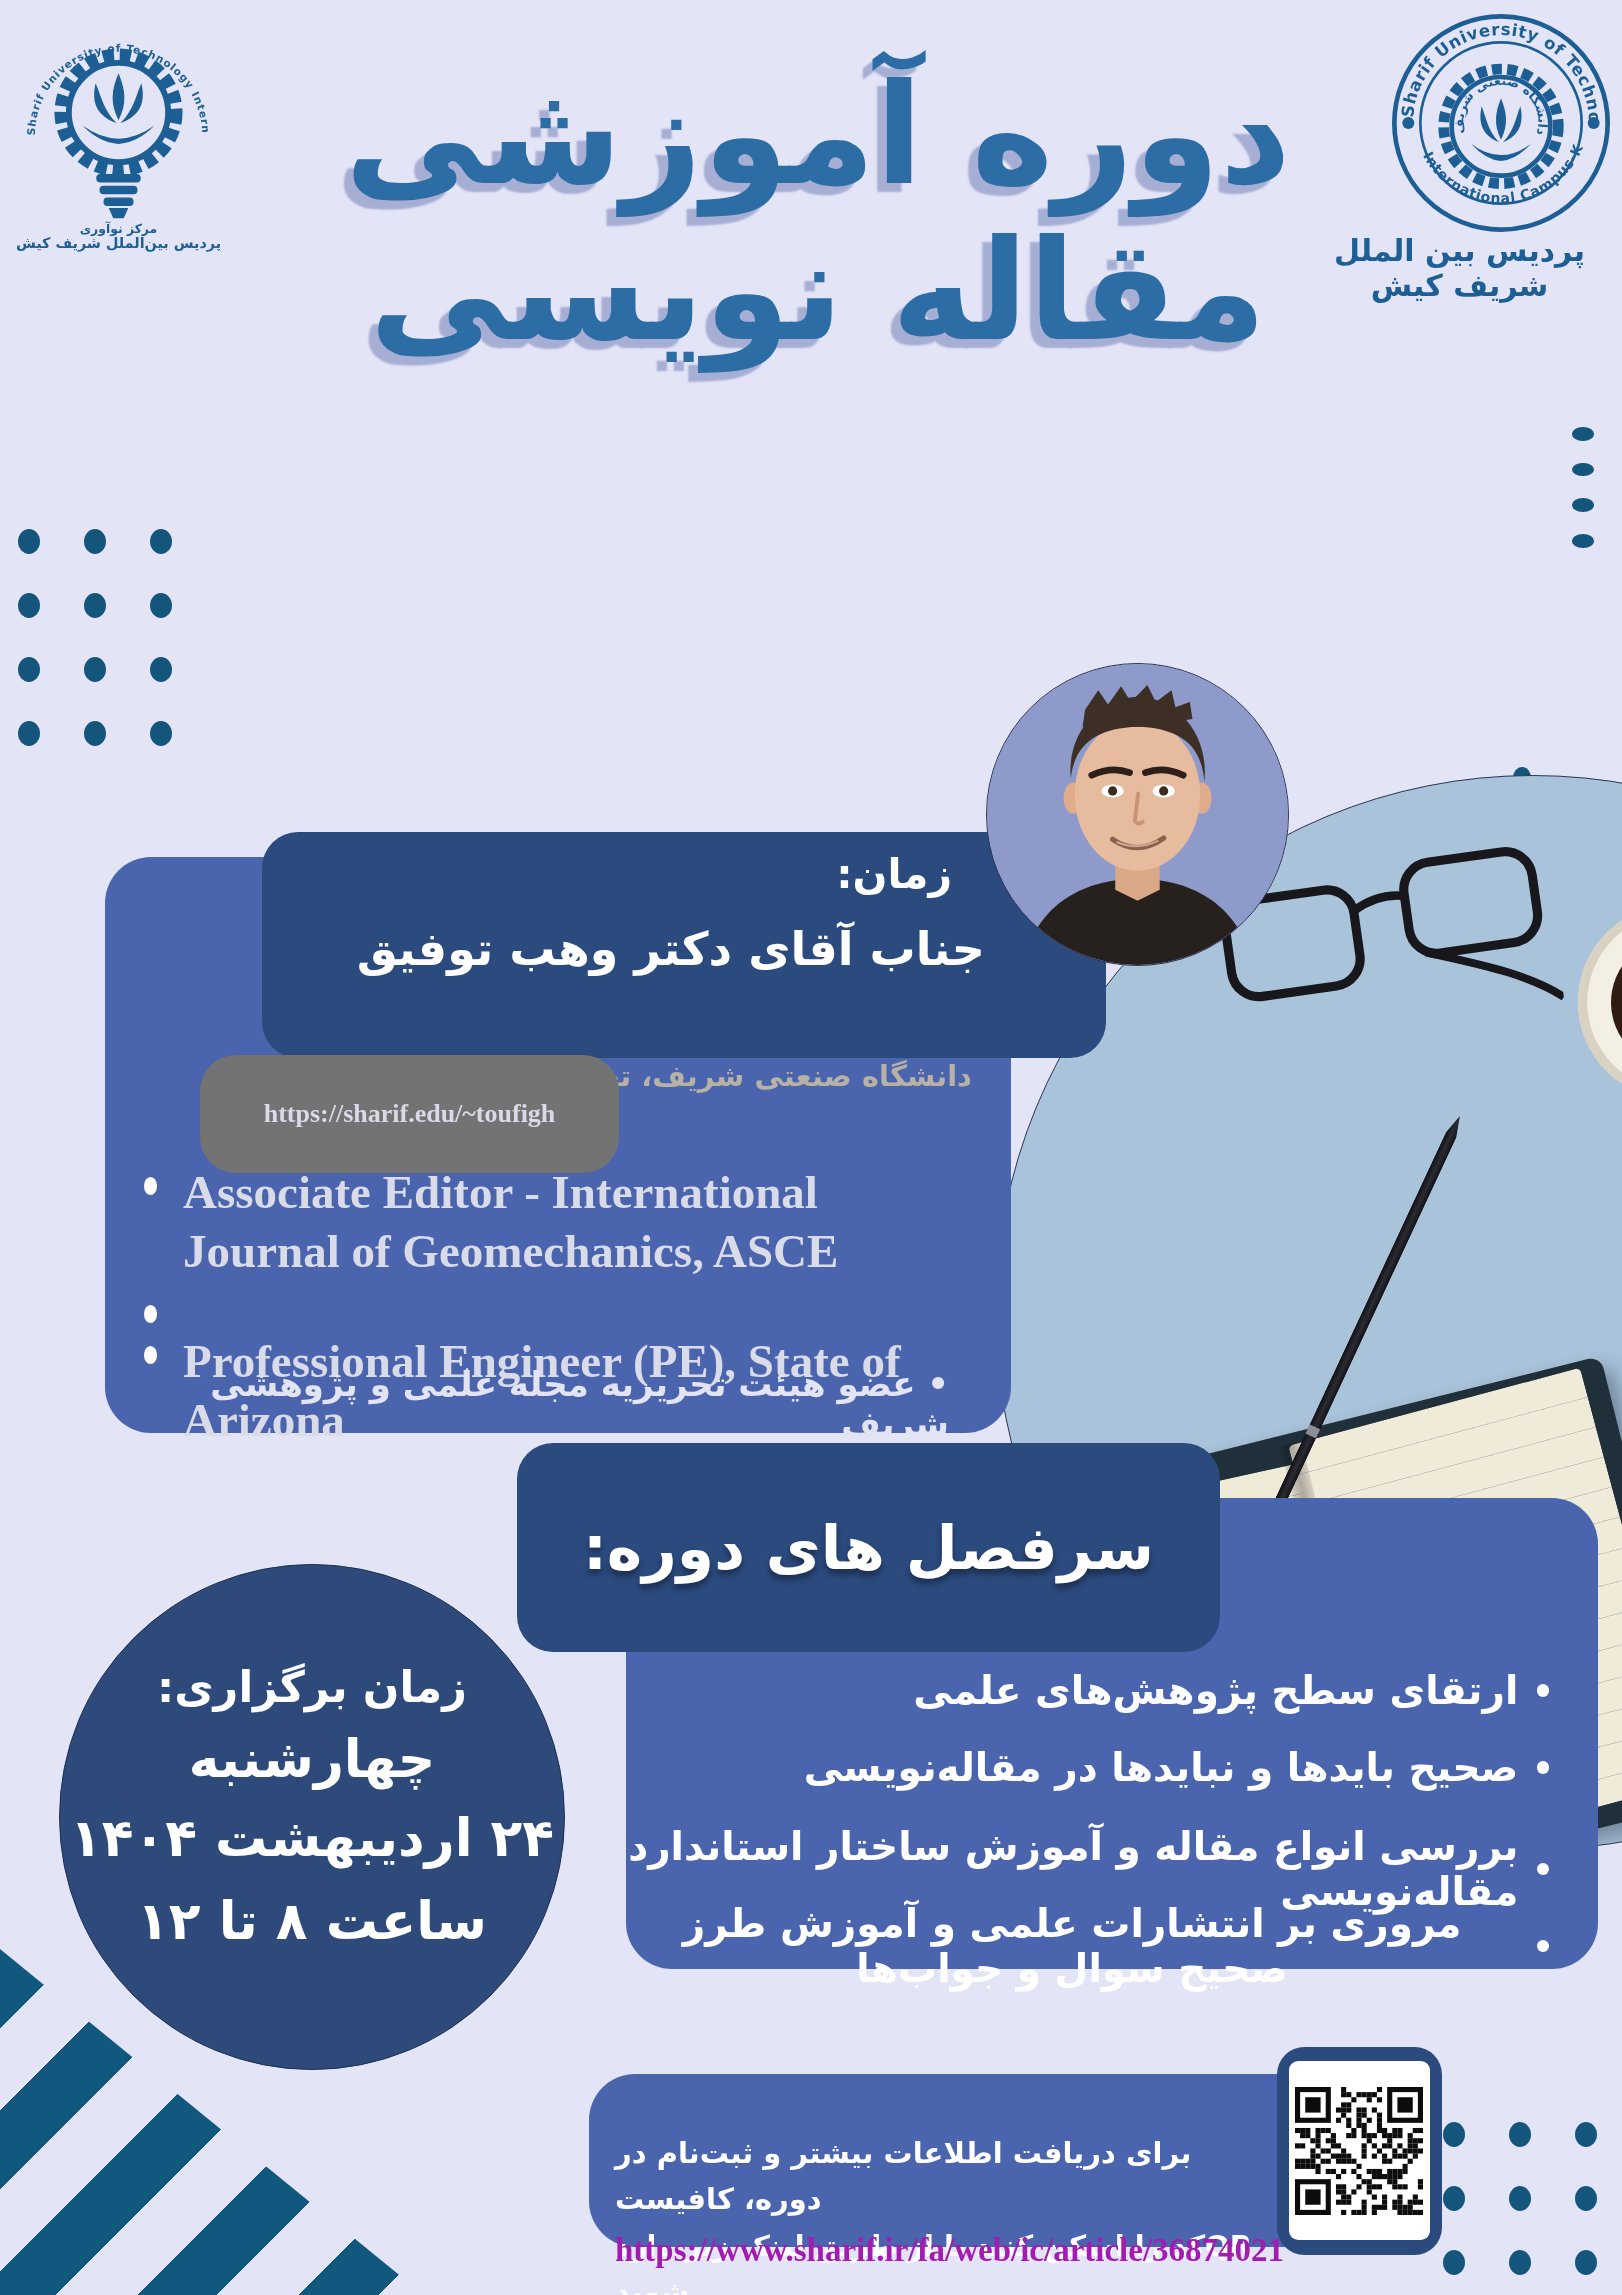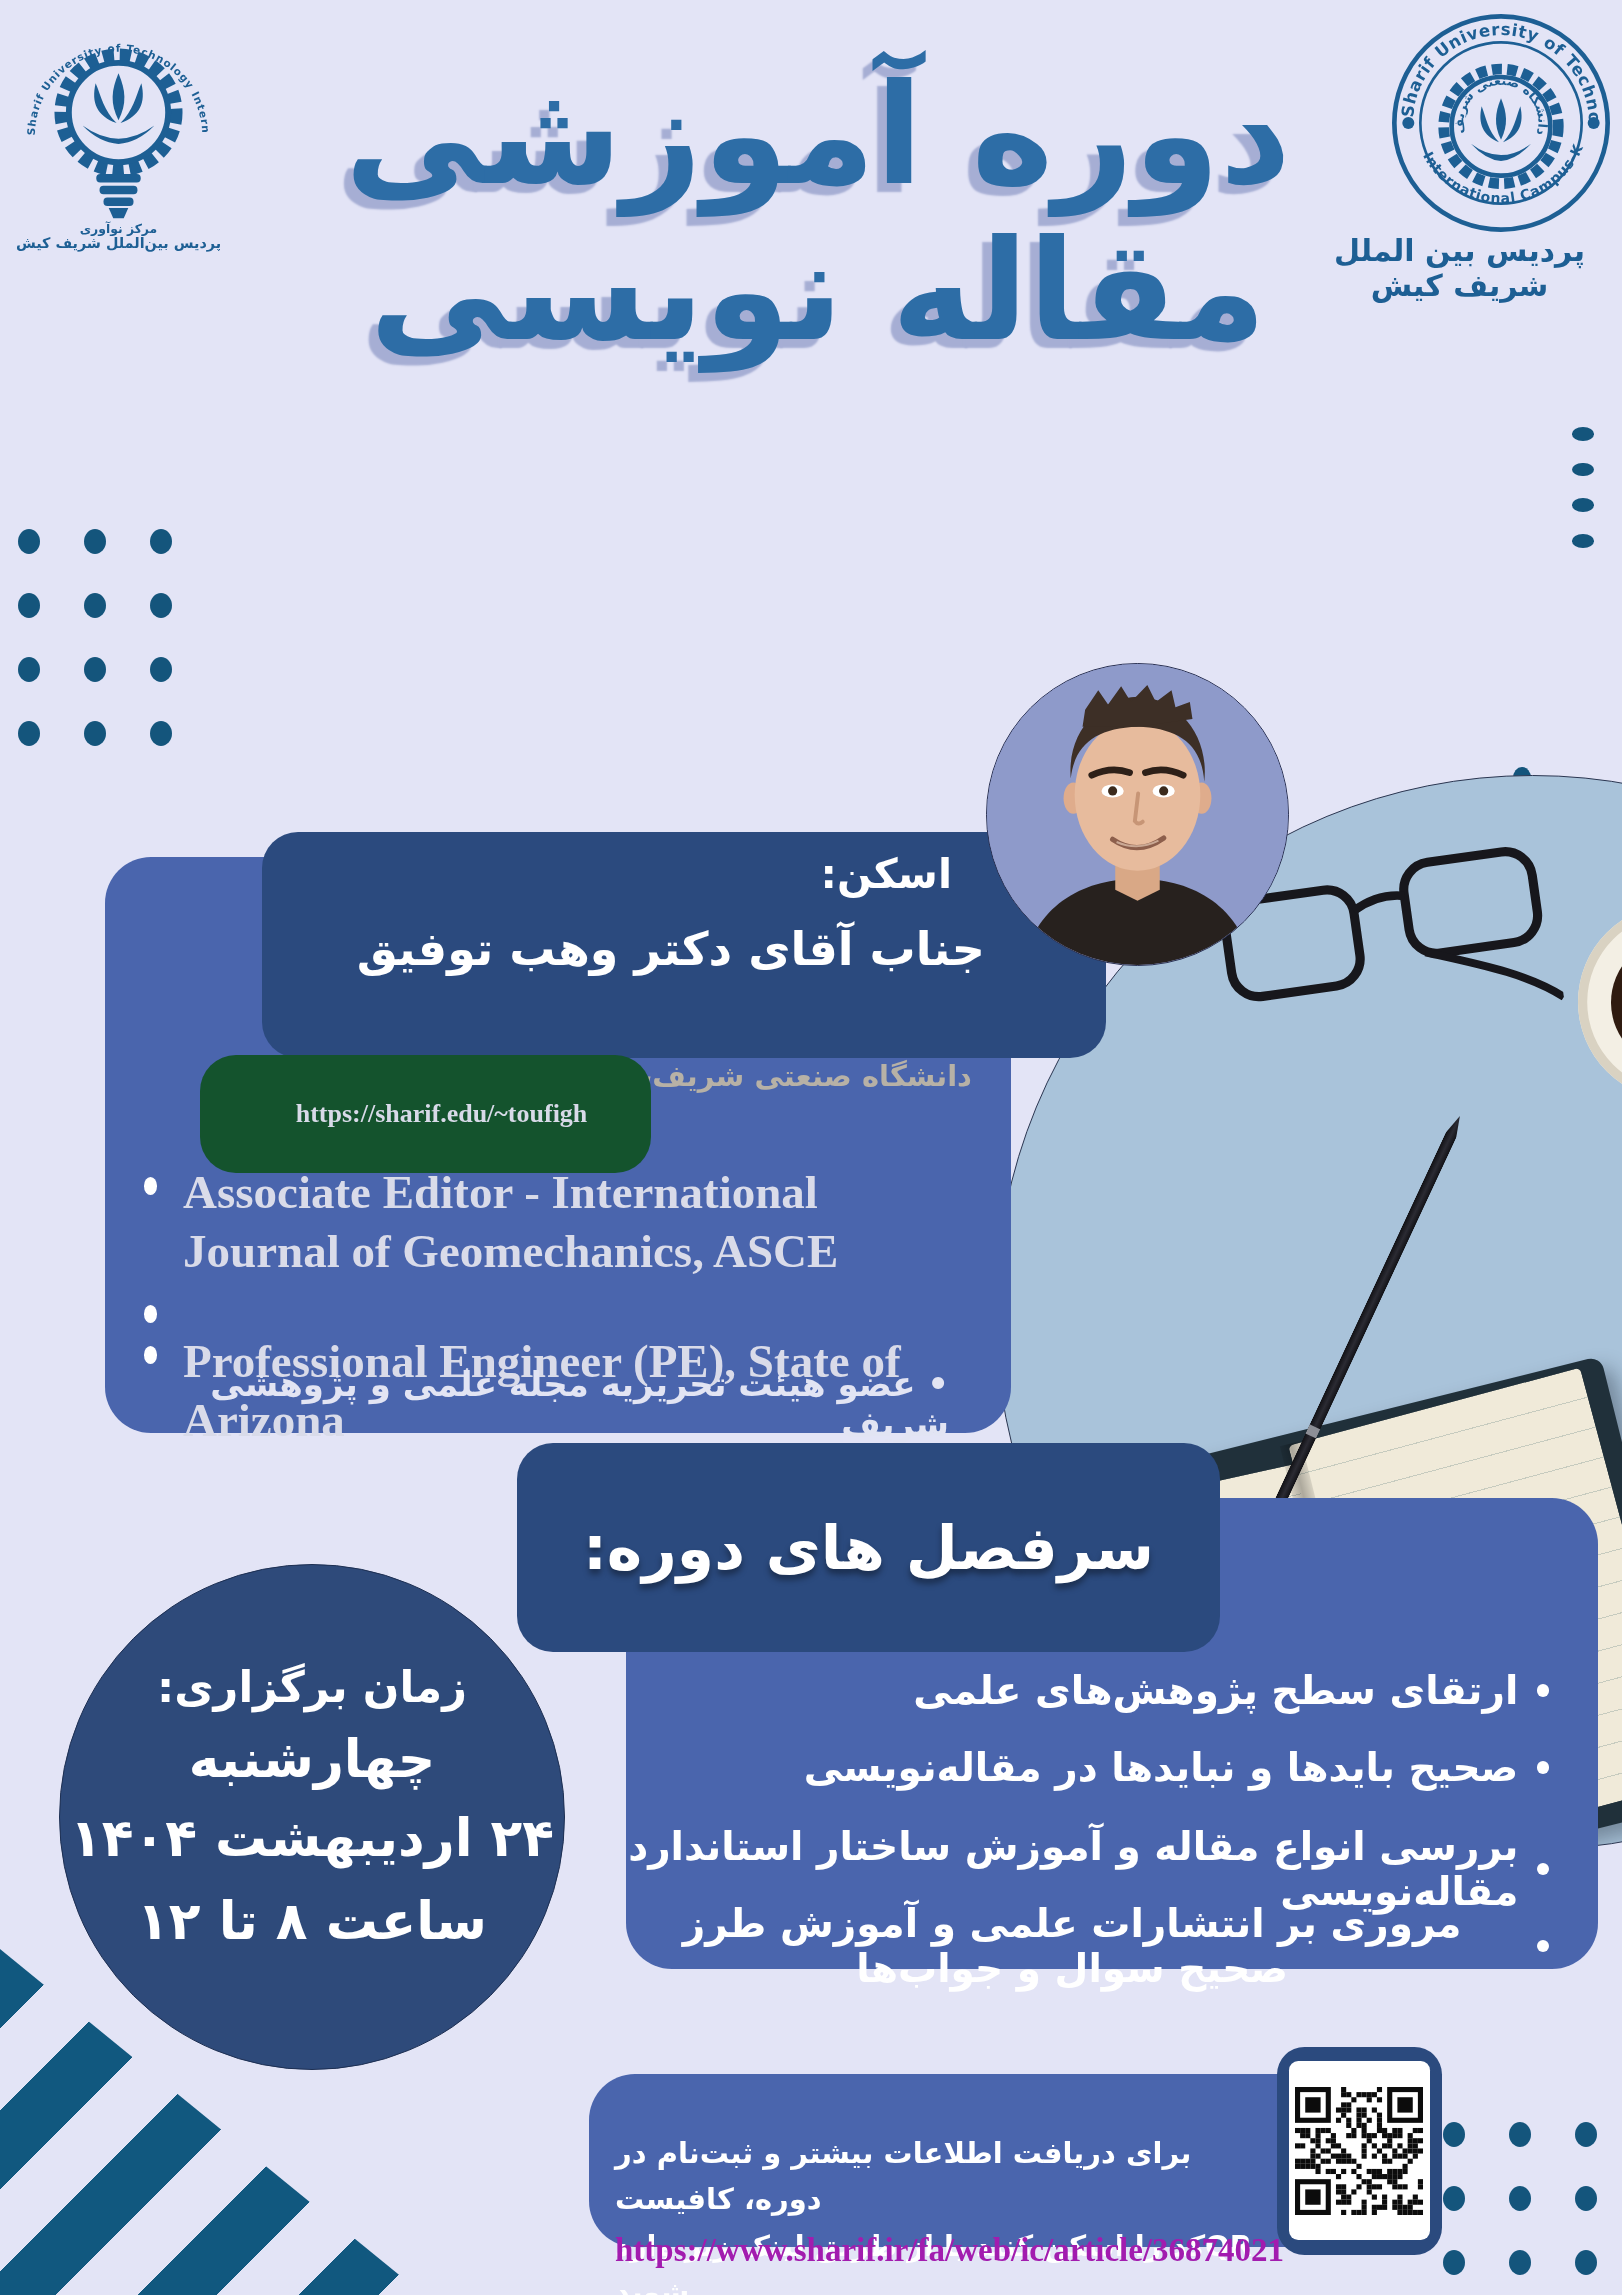--- a/index.html
+++ b/index.html
@@ -62,22 +62,22 @@
     transform-origin:top center;background:linear-gradient(to right,#101014,#2b2b33,#101014);
     border-radius:5.9px;clip-path:polygon(50% 0,100% 5%,100% 100%,0 100%,0 5%);}
   #pen .band{position:absolute;left:0;bottom:79px;width:100%;height:10.5px;background:#8d8f96;}
   
   .panel-blue{background:#4a65ad;border-radius:46px;}
   .panel-navy{background:#2b4a7e;border-radius:36px;}
   #box-credentials{left:105px;top:857px;width:906px;height:576px;z-index:2;}
   #box-moderes{left:262px;top:832px;width:844px;height:226px;z-index:3;}
   #moderes-label{right:154px;top:18.3px;font-size:41px;font-weight:700;color:#ffffff;direction:rtl;}
   #moderes-name{right:121px;top:90px;font-size:46px;font-weight:700;color:#ffffff;direction:rtl;}
-  #url-pill{left:200px;top:1055px;width:419px;height:118px;background:#14532d;
-    border-radius:36px;z-index:4;display:flex;align-items:center;justify-content:center;padding-left:32px;}
+  #url-pill{left:200px;top:1055px;width:419px;height:118px;background:#737373;
+    border-radius:36px;z-index:4;display:flex;align-items:center;justify-content:center;}
   #url-pill .url-text{font-family:"Liberation Serif","DejaVu Serif",serif;font-weight:700;
     font-size:26px;color:#d8dae8;}
   #cred-role{right:26px;top:149px;font-size:35px;font-weight:700;color:#ffffff;direction:rtl;}
   #cred-affil{right:39px;top:202px;font-size:29px;font-weight:700;color:#b7b1a6;direction:rtl;}
   #cred-en{left:39px;top:306px;width:870px;display:flex;flex-direction:column;gap:9.2px;}
   .cred-item{display:flex;align-items:flex-start;gap:26px;
     font-family:"Liberation Serif","DejaVu Serif",serif;font-weight:700;
     font-size:47px;line-height:1.26;color:#d9dbe9;}
   .cred-item .obullet{flex:0 0 auto;width:13px;height:17.7px;border-radius:50%;
     background:#ffffff;margin-top:14.4px;}
@@ -258,21 +258,21 @@
       <span class="obullet"></span>
       <span class="ctext">Professional Engineer (PE), State of Arizona</span>
     </div>
   </div>
   <div class="abs" id="cred-member">
     <span class="fa-bullet">•</span><span>عضو هیئت تحریریه مجله علمی و پژوهشی شریف</span>
   </div>
 </div>
 
 <div class="abs panel-navy" id="box-moderes">
-  <div class="abs" id="moderes-label">اسکن:</div>
+  <div class="abs" id="moderes-label">زمان:</div>
   <div class="abs" id="moderes-name">جناب آقای دکتر وهب توفیق</div>
 </div>
 
 <div class="abs" id="url-pill">
   <span class="url-text">https://sharif.edu/~toufigh</span>
 </div>
 
 <div class="abs" id="photo-circle">
   <svg width="301" height="301" viewBox="0 0 460 460">
     <rect width="460" height="460" fill="#8e9aca"></rect>

